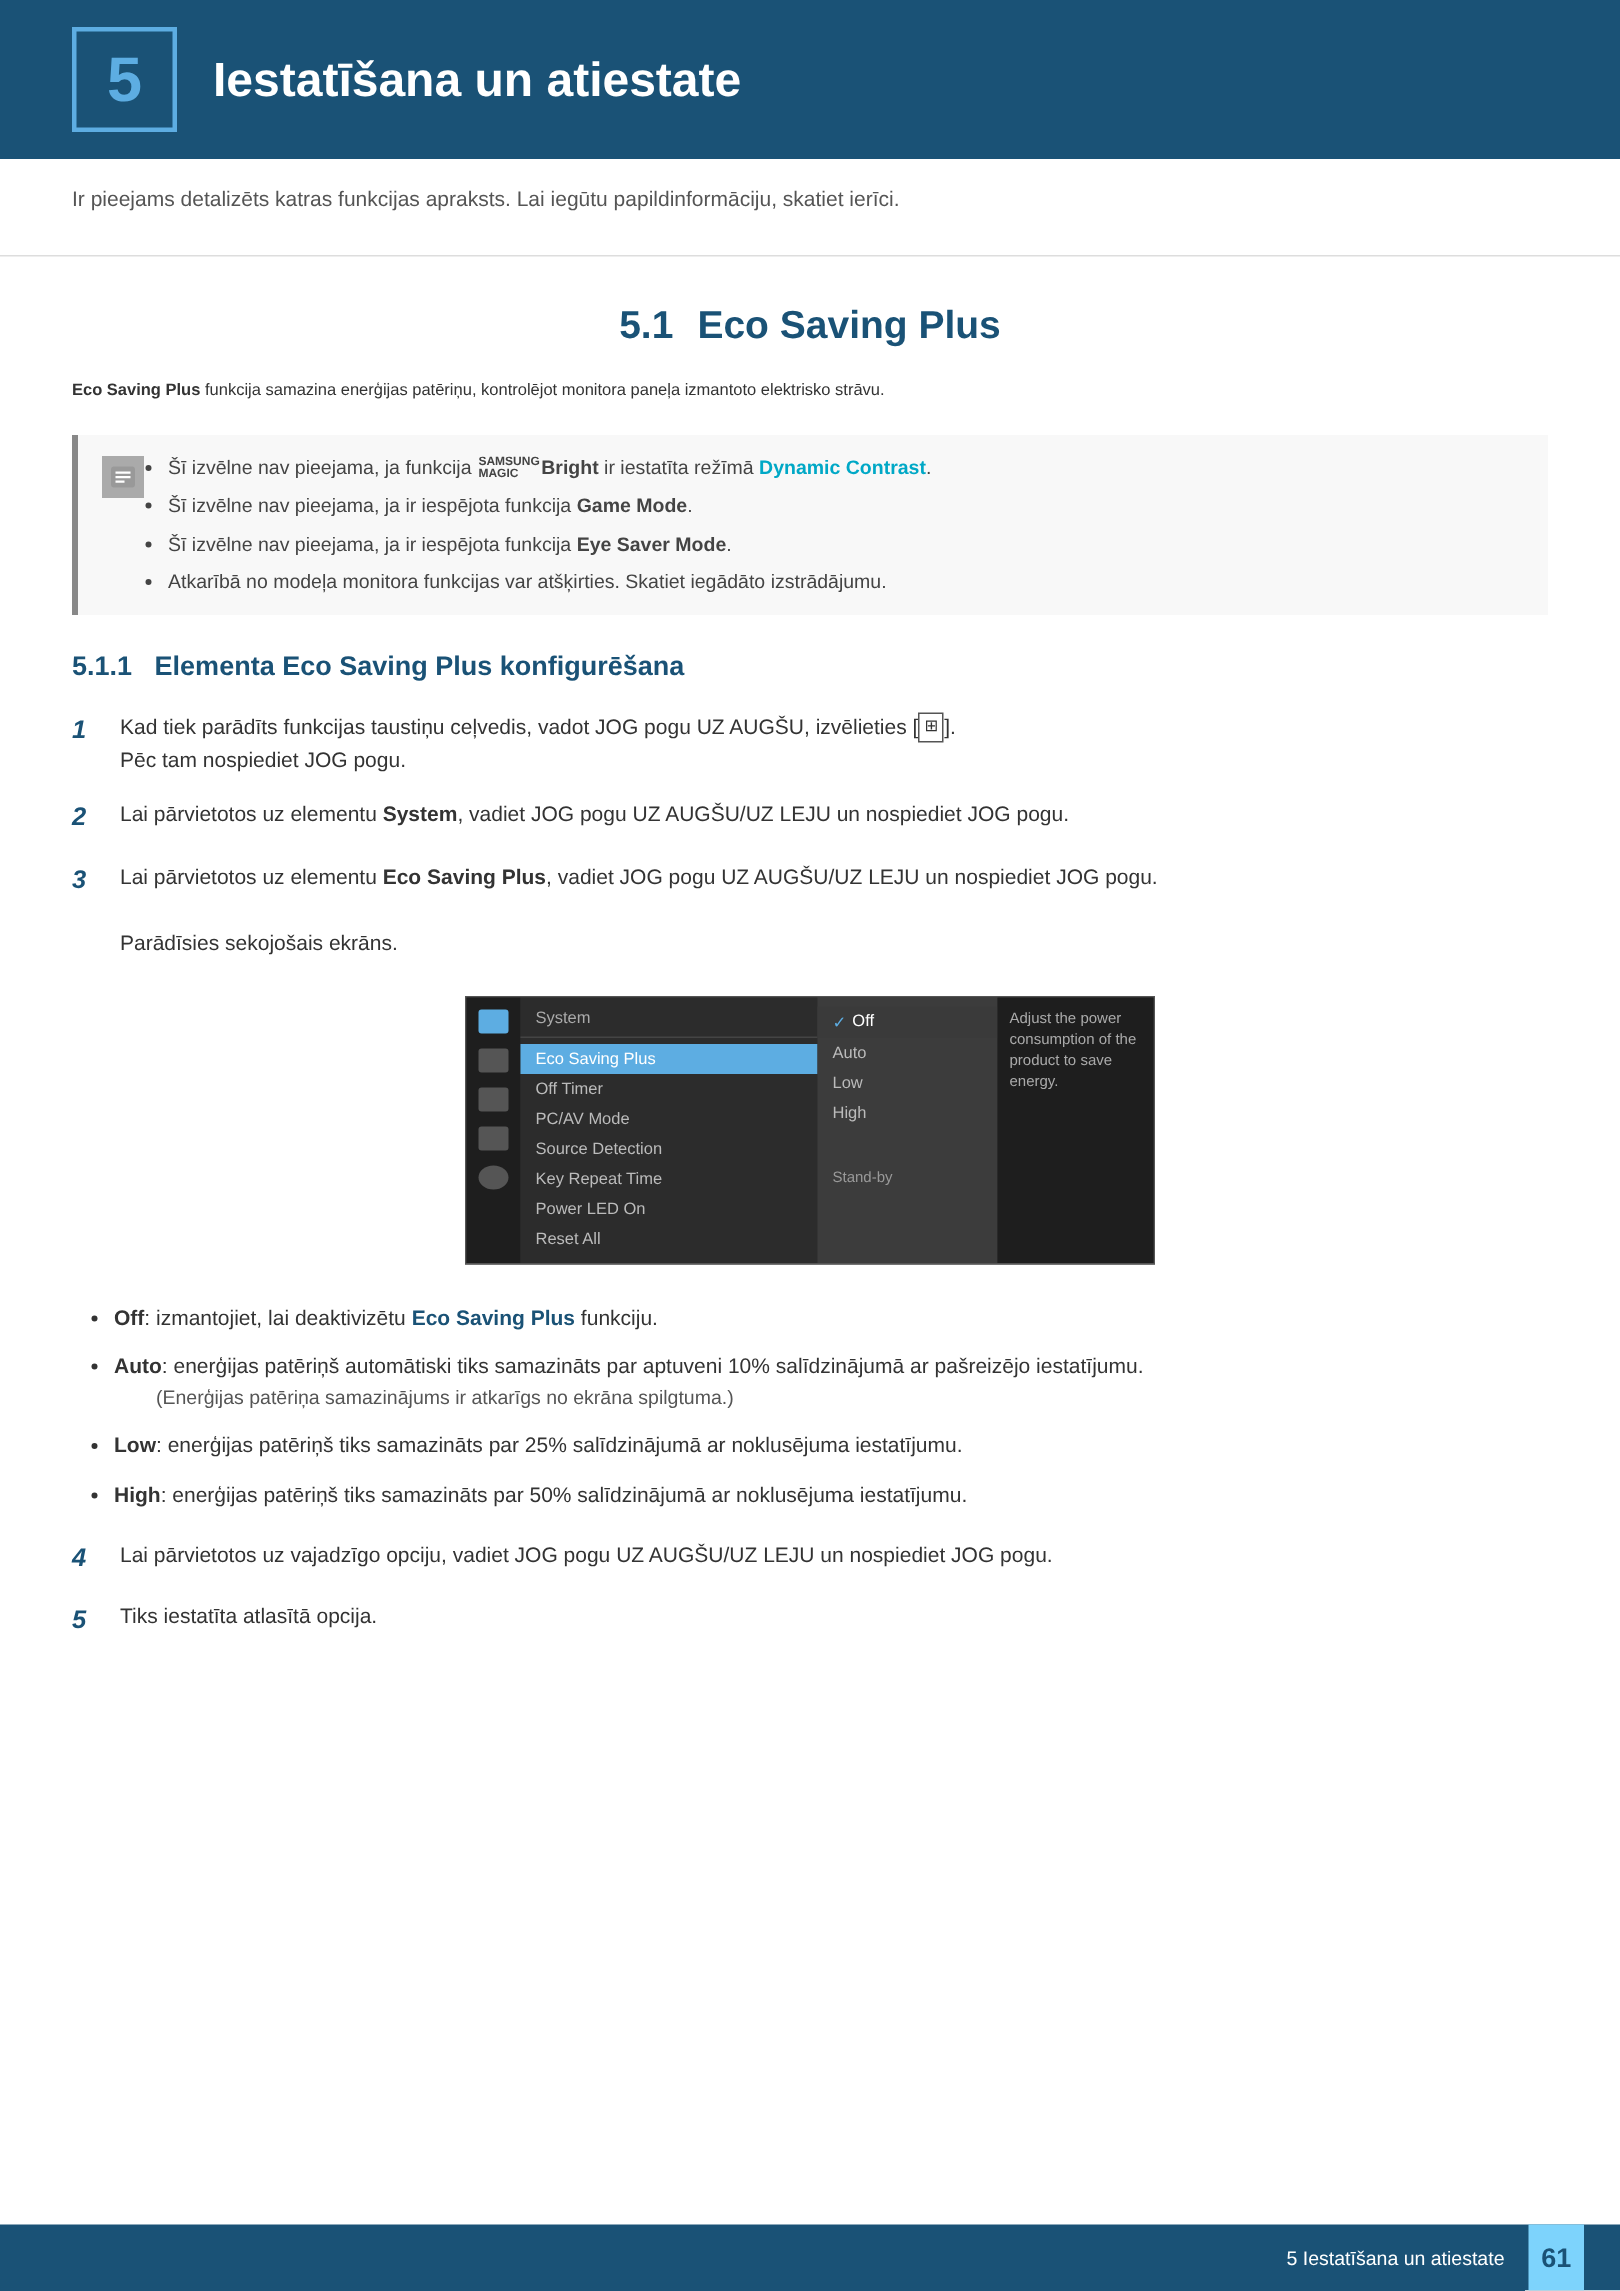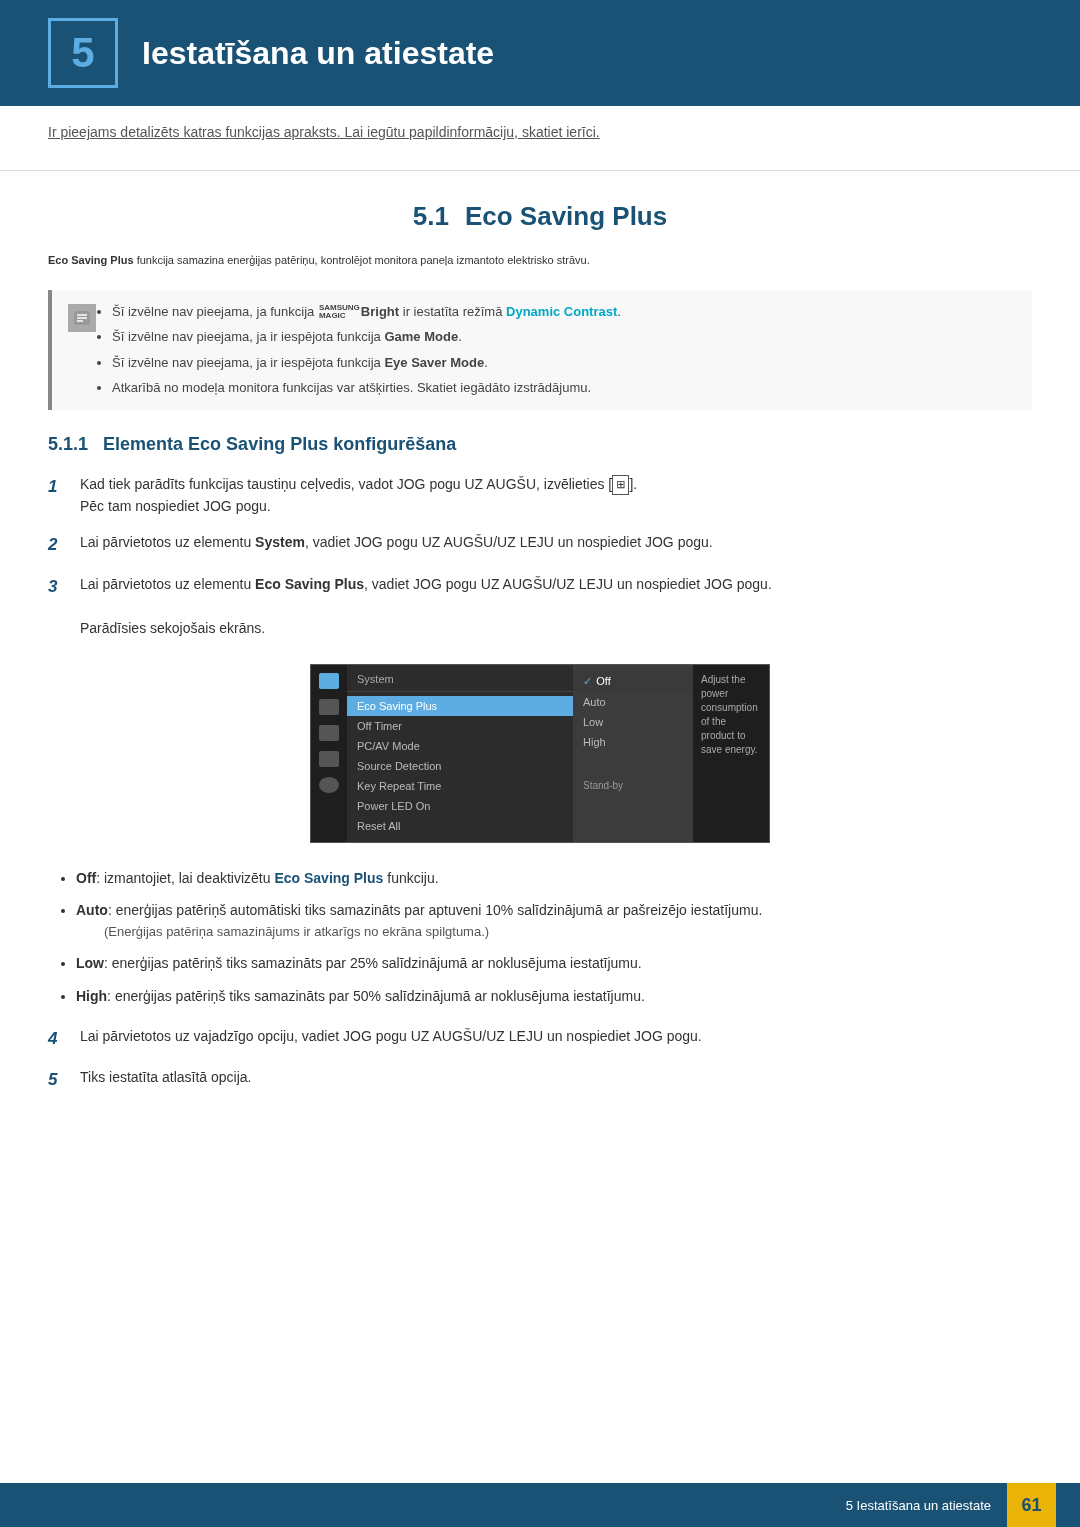--- a/index.html
+++ b/index.html
@@ -42,21 +42,20 @@
       font-size: 32px;
       font-weight: bold;
     }
 
     
     .chapter-subtitle {
       padding: 18px 48px 30px 48px;
       font-size: 14px;
       color: #555;
       border-bottom: 1px solid #ddd;
-      text-decoration: underline;
     }
 
     
     .content {
       padding: 30px 48px 80px 48px;
     }
 
     
     .section-title {
       font-size: 26px;
@@ -209,21 +208,21 @@
       align-items: center;
       gap: 4px;
     }
     .menu-sub-item.selected::before {
       content: '✓';
       color: #5dade2;
       font-size: 11px;
     }
 
     .menu-tooltip {
-      width: 76px;
+      width: 104px;
       background: #1e1e1e;
       padding: 8px;
       font-size: 10px;
       color: #aaa;
       line-height: 1.4;
     }
 
     
     .bullet-list {
       list-style: disc;
@@ -256,25 +255,25 @@
       align-items: center;
       justify-content: flex-end;
       padding: 0 24px;
       gap: 16px;
     }
     .footer-text {
       color: #fff;
       font-size: 13px;
     }
     .footer-page {
-      background: #eab308;
+      background: #7dd3fc;
       color: #1a5276;
       font-weight: bold;
       font-size: 18px;
-      width: 49px;
+      width: 37px;
       height: 44px;
       display: flex;
       align-items: center;
       justify-content: center;
     }
   </style>
 </head>
 <body>
 
 <div class="chapter-header">

